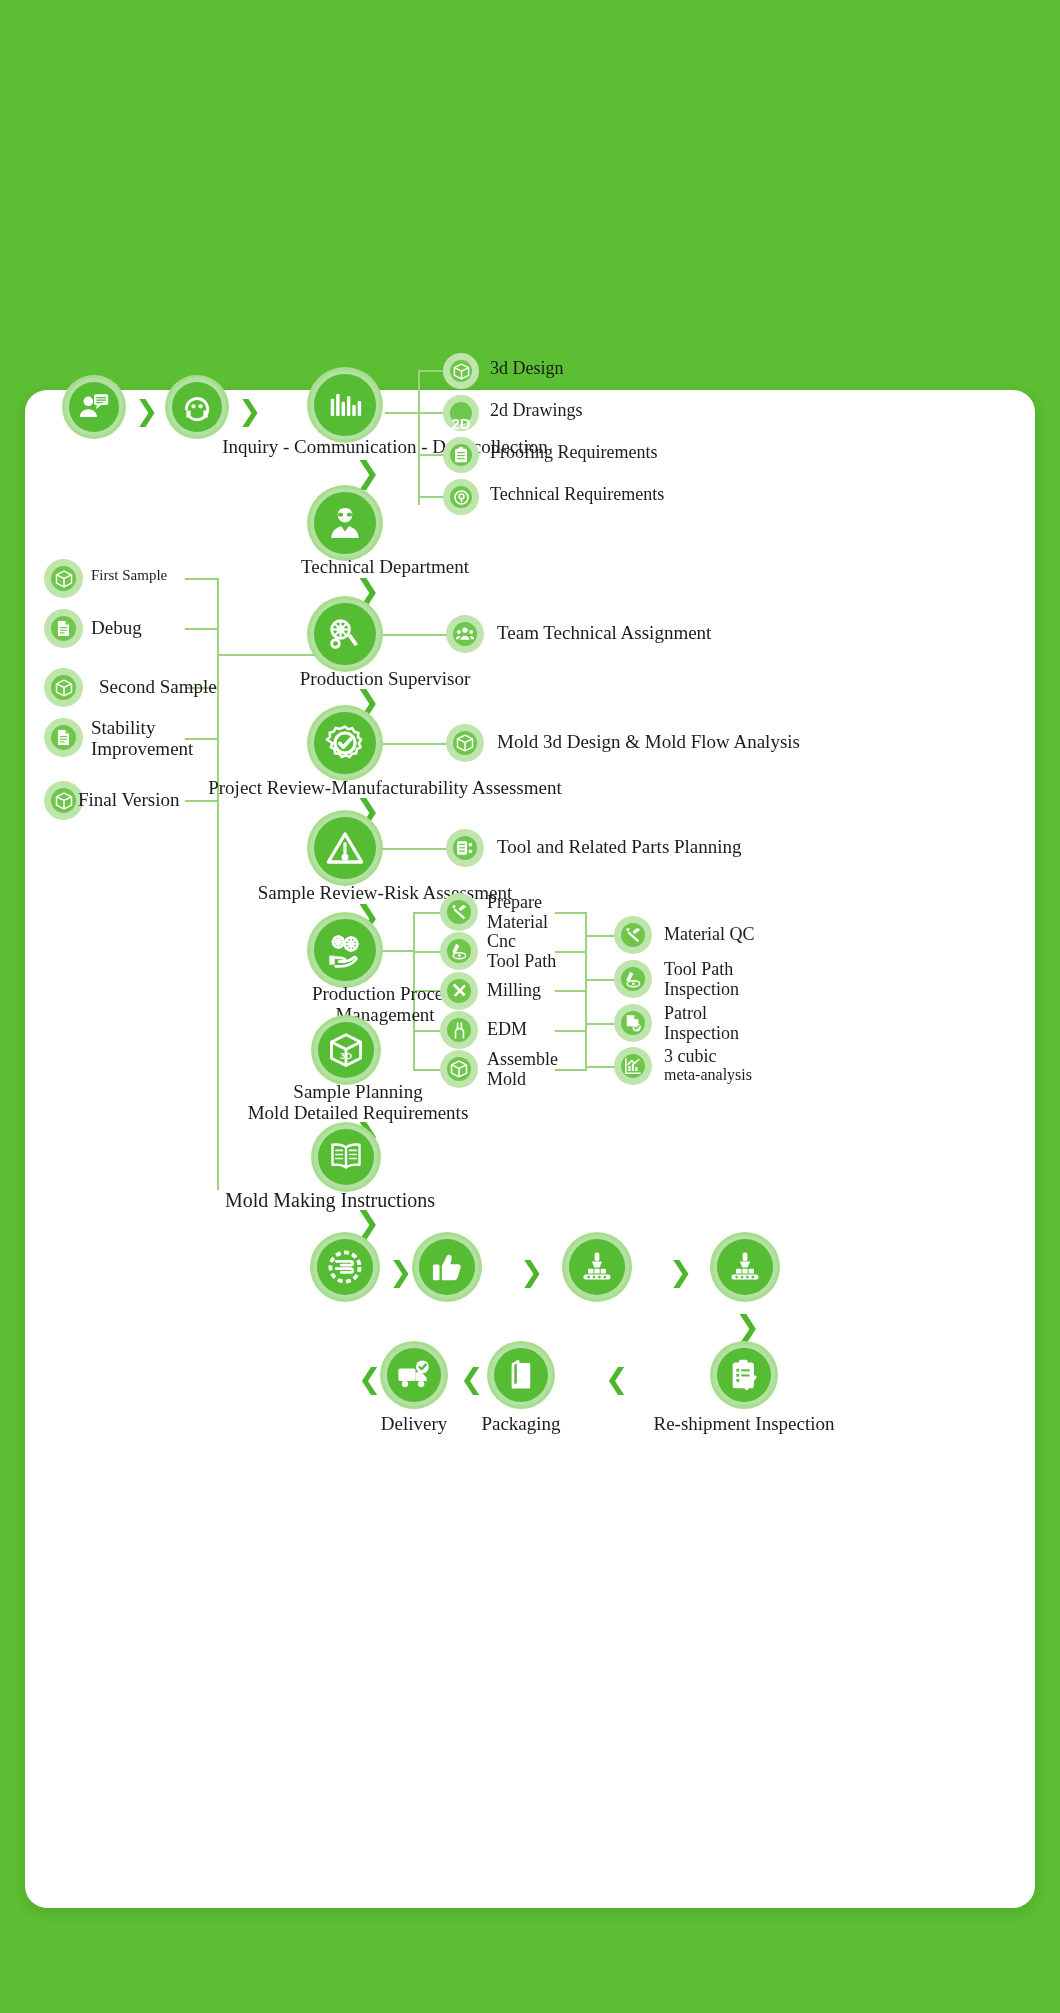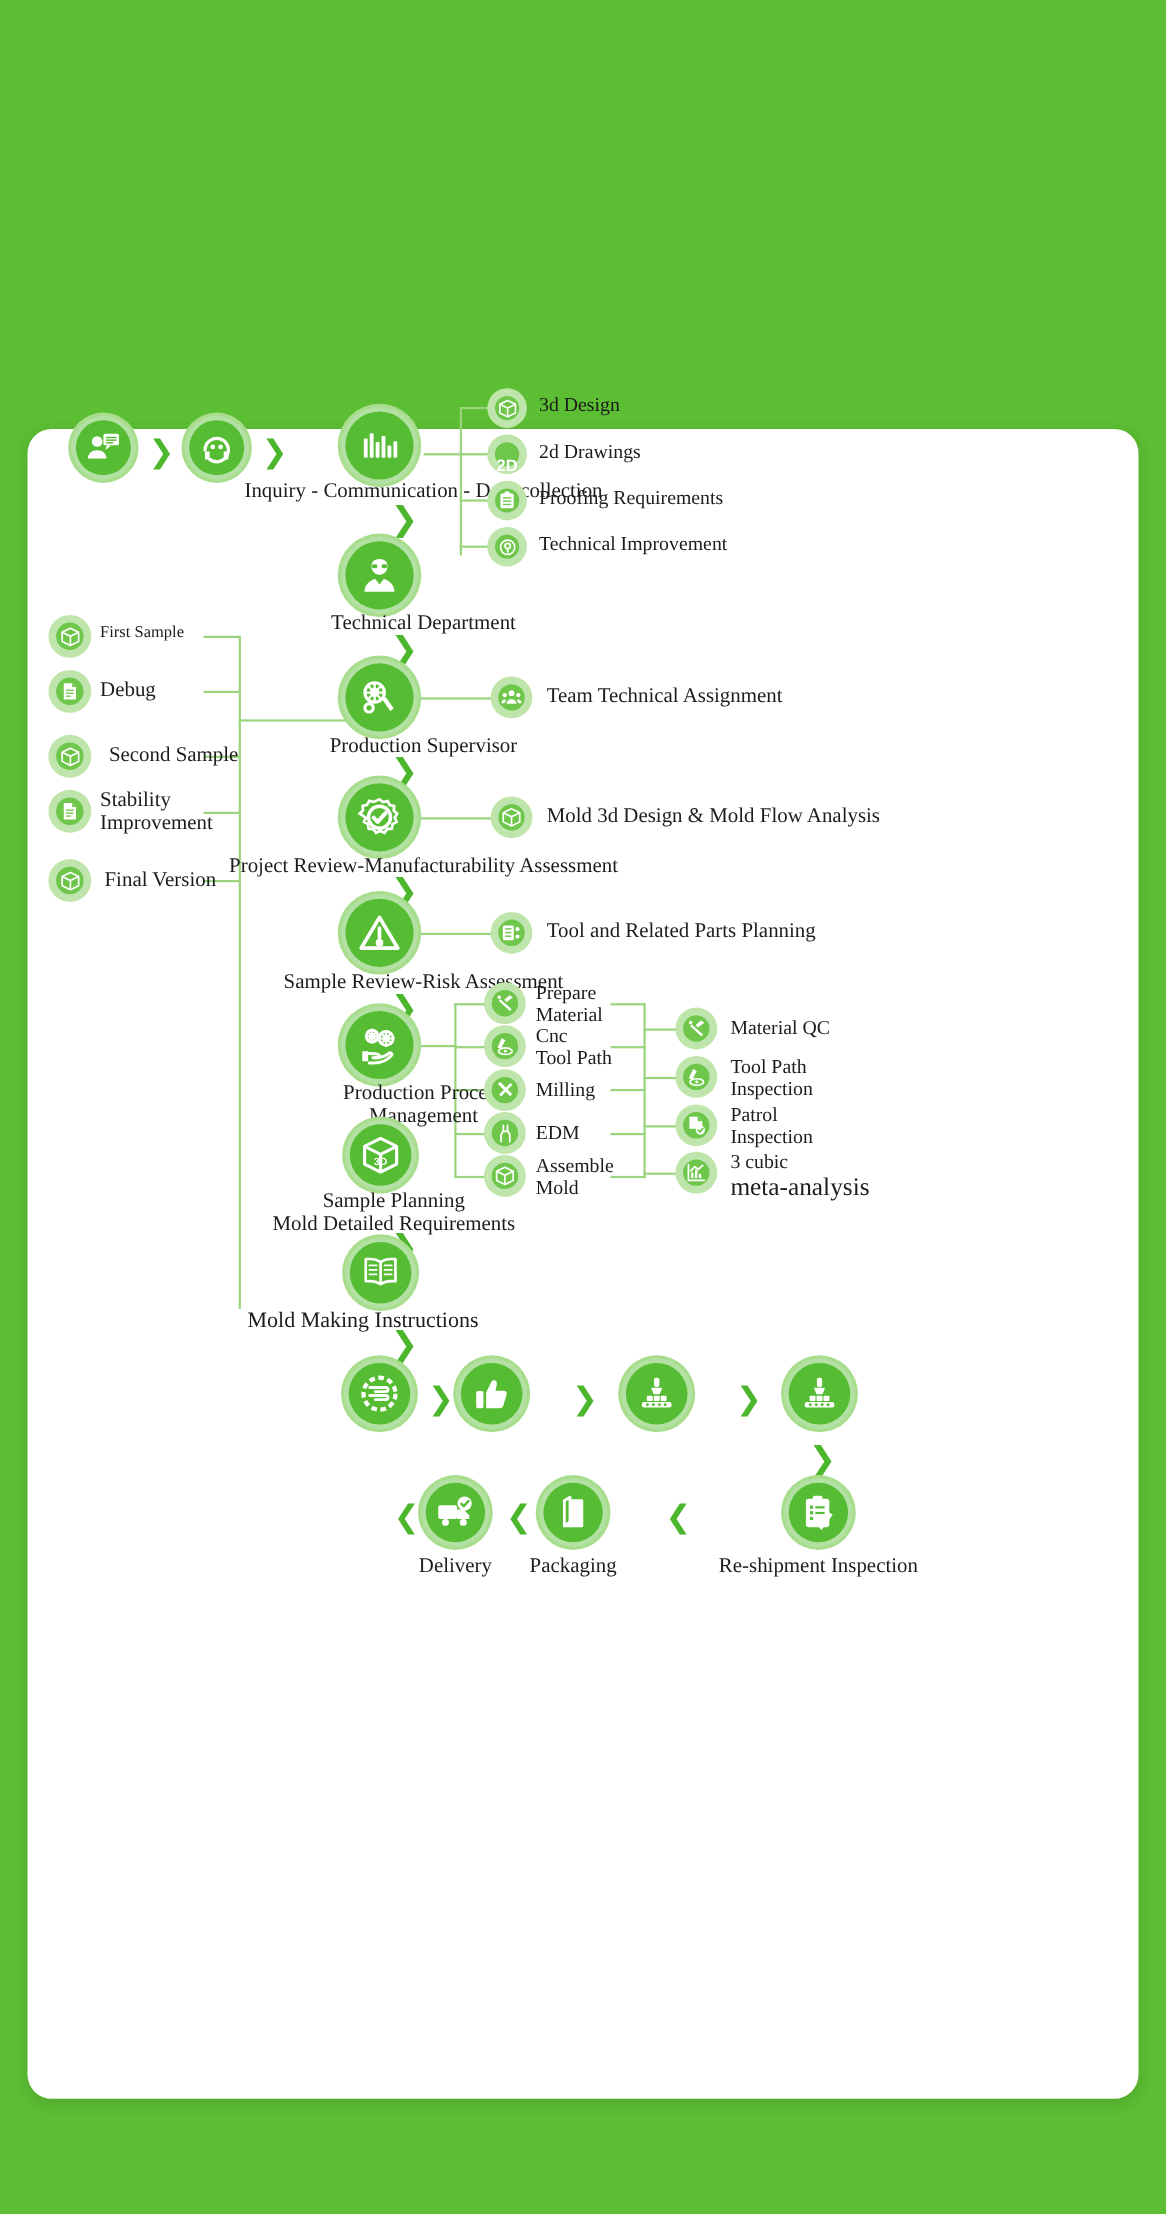--- a/index.html
+++ b/index.html
@@ -203,21 +203,21 @@
     </div>
 
     <div class="node" style="left:421px; top:92px;">
       <div class="ring light" style="left:0; top:0; width:30px; height:30px;">
         <svg width="19" height="19" viewBox="0 0 24 24" fill="none" stroke="#fff" stroke-width="2">
           <circle cx="12" cy="12" r="8.2"></circle>
           <circle cx="12" cy="10.6" r="3"></circle>
           <path d="M12 13.6v3.6" stroke-linecap="round"></path>
         </svg>
       </div>
-      <div class="lbl" style="left:44px; top:3px; font-size:18px;">Technical Improvement</div>
+      <div class="lbl" style="left:44px; top:3px; font-size:18px;">Technical Requirements</div>
     </div>
 
     <div class="node" style="left:285px; top:98px;">
       <div class="ring" style="left:0; top:0; width:70px; height:70px;">
         <svg width="38" height="38" viewBox="0 0 24 24" fill="#fff">
           <path d="M12 2.6c-3.1 0-4.6 1.8-4.6 4.2 0 2.6 2 4.9 4.6 4.9s4.6-2.3 4.6-4.9c0-2.4-1.5-4.2-4.6-4.2z"></path>
           <rect x="7.6" y="5.6" width="3.2" height="2.3" rx="1" fill="#55bc33"></rect>
           <rect x="13.2" y="5.6" width="3.2" height="2.3" rx="1" fill="#55bc33"></rect>
           <path d="M3.4 21.4c0-4 3.1-6.6 6.2-7.3l2.4 3.2 2.4-3.2c3.1.7 6.2 3.3 6.2 7.3z"></path>
           <path d="M11 13.4h2l-1 2.4z" fill="#55bc33"></path>
@@ -417,21 +417,21 @@
       <div class="ring light" style="left:0; top:0; width:32px; height:32px;">
         <svg width="20" height="20" viewBox="0 0 24 24" fill="none" stroke="#fff" stroke-width="1.9">
           <path d="M3.4 3.4v17.2h17.2" stroke-linecap="round"></path>
           <rect x="6.4" y="12" width="2.6" height="6" fill="#fff" stroke="none"></rect>
           <rect x="10.6" y="9" width="2.6" height="9" fill="#fff" stroke="none"></rect>
           <rect x="14.8" y="13.4" width="2.6" height="4.6" fill="#fff" stroke="none"></rect>
           <path d="M6 10L10.4 5.6l3.6 3 5-4.4" stroke-linecap="round" stroke-linejoin="round"></path>
         </svg>
       </div>
       <div class="lbl" style="left:47px; top:-3px; font-size:18px;">3 cubic</div>
-      <div class="lbl" style="left:47px; top:17px; font-size:23px;">meta-analysis</div>
+      <div class="lbl" style="left:47px; top:17px; font-size:16px;">meta-analysis</div>
     </div>
 
     <div class="node" style="left:289px; top:628px;">
       <div class="ring" style="left:0; top:0; width:64px; height:64px;">
         <svg width="38" height="38" viewBox="0 0 24 24" fill="none" stroke="#fff" stroke-width="1.8">
           <path d="M12 2.4 21.2 7v10.2L12 21.8 2.8 17.2V7z" stroke-linejoin="round"></path>
           <path d="M2.8 7L12 11.6 21.2 7M12 11.6v10.2"></path>
           <text x="12" y="17.6" font-size="6" font-weight="bold" fill="#fff" stroke="none" text-anchor="middle" font-family="Liberation Sans, sans-serif">3D</text>
         </svg>
       </div>
@@ -487,21 +487,21 @@
       <div class="lbl" style="left:44px; top:18px; font-size:19px;">Improvement</div>
     </div>
 
     <div class="node" style="left:22px; top:394px;">
       <div class="ring light" style="left:0; top:0; width:33px; height:33px;">
         <svg width="20" height="20" viewBox="0 0 24 24" fill="none" stroke="#fff" stroke-width="1.8">
           <path d="M12 2.6 21 7v10l-9 4.4L3 17V7z" stroke-linejoin="round"></path>
           <path d="M3 7l9 4.4L21 7M12 11.4V21.4"></path>
         </svg>
       </div>
-      <div class="lbl" style="left:48px; top:6px; font-size:19px;">Final Version</div>
+      <div class="lbl" style="left:31px; top:6px; font-size:19px;">Final Version</div>
     </div>
 
     <div class="node" style="left:289px; top:735px;">
       <div class="ring" style="left:0; top:0; width:64px; height:64px;">
         <svg width="36" height="36" viewBox="0 0 24 24" fill="none" stroke="#fff" stroke-width="1.6">
           <path d="M12 5.6C9.6 3.8 6.6 3.4 3 3.8v13.4c3.6-.4 6.6 0 9 1.8 2.4-1.8 5.4-2.2 9-1.8V3.8c-3.6-.4-6.6 0-9 1.8z" stroke-linejoin="round"></path>
           <path d="M12 5.6v13.4"></path>
           <path d="M5.2 7.6h4.4M5.2 10.3h4.4M5.2 13h4.4M14.4 7.6h4.4M14.4 10.3h4.4M14.4 13h4.4" stroke-width="1.1" stroke-linecap="round"></path>
         </svg>
       </div>

